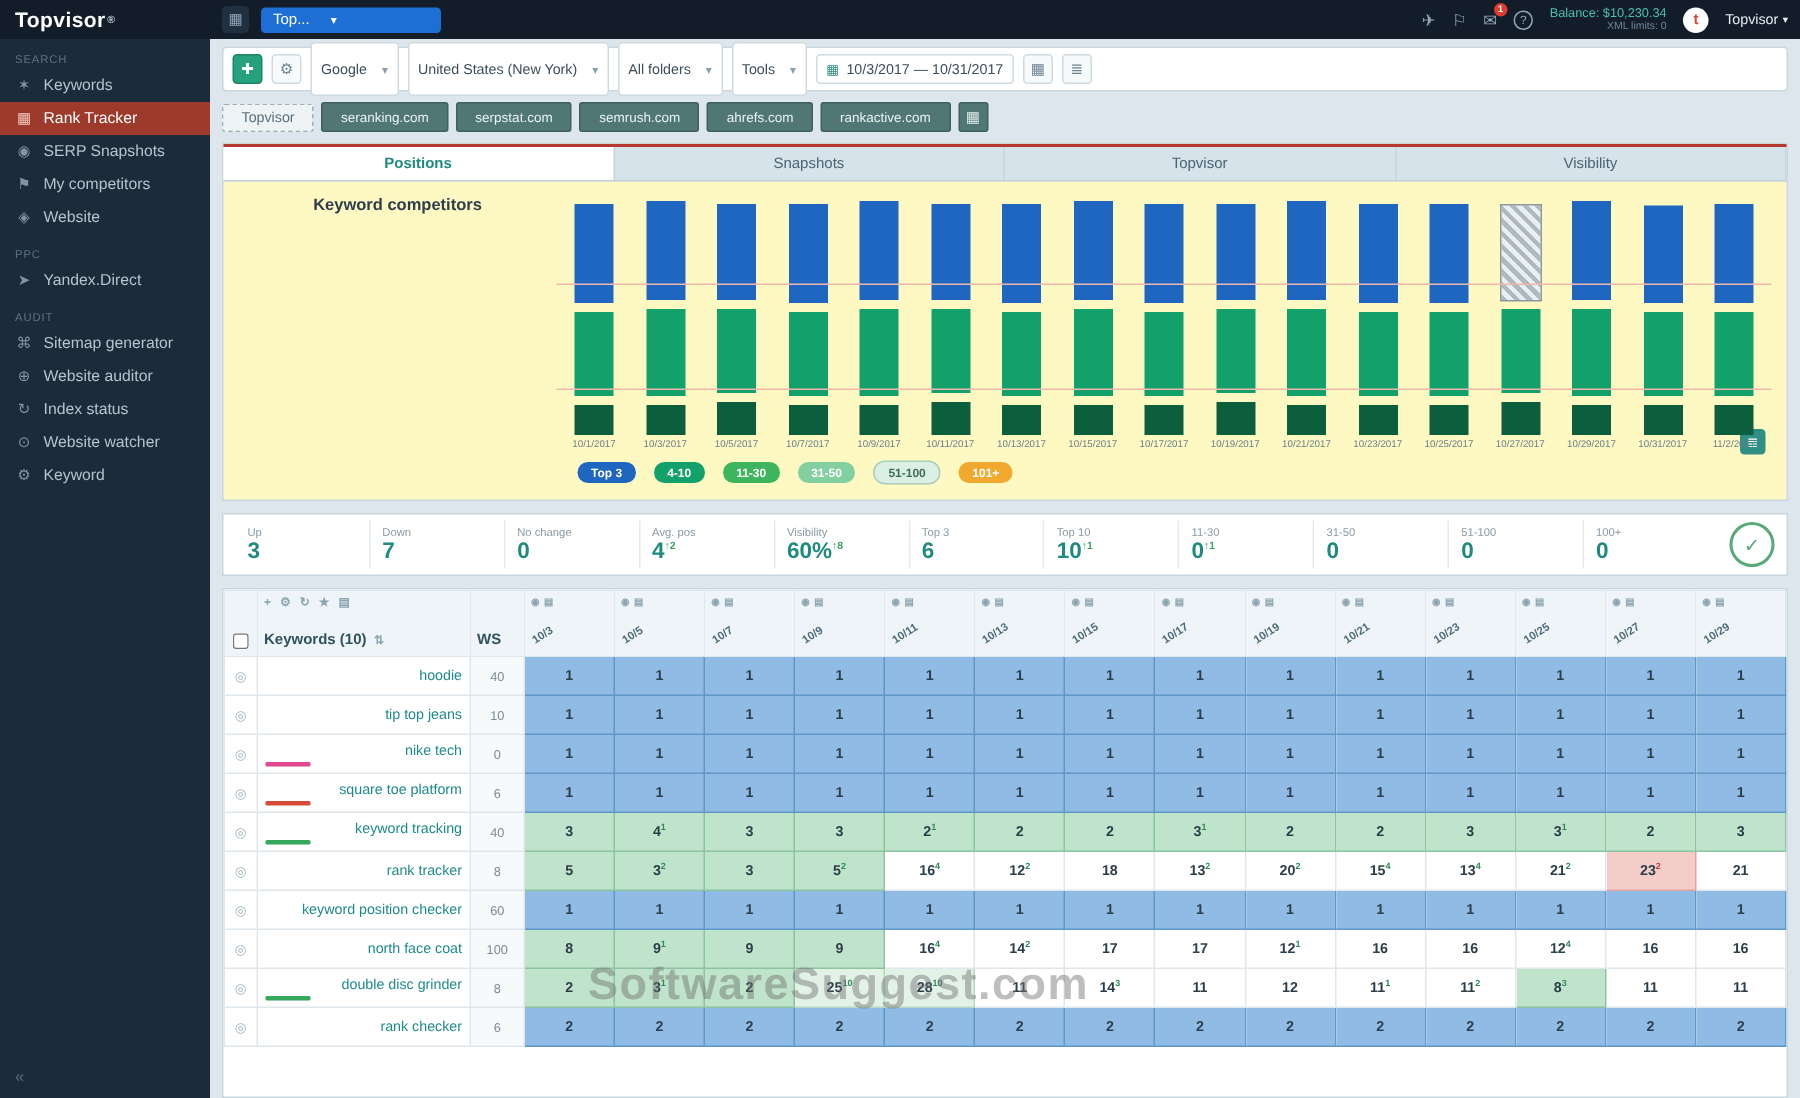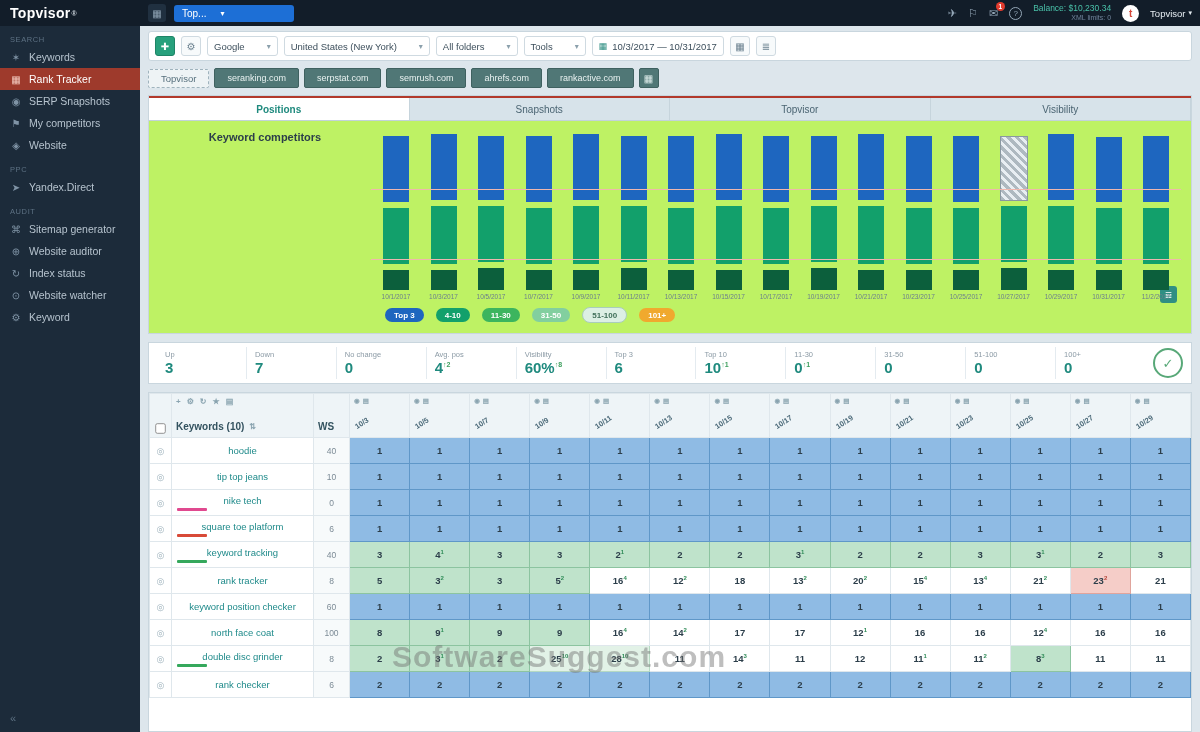--- a/index.html
+++ b/index.html
@@ -32,33 +32,33 @@
   .balance .sub{color:#70839a;font-size:7px}
   .avatar{width:17px;height:17px;border-radius:50%;background:#fff;color:#d6473a;font-size:10px;font-weight:bold;display:flex;align-items:center;justify-content:center}
   .user-label{font-size:9.5px;color:#e6edf2;display:flex;align-items:center;gap:3px}
 
   .content{flex:1;padding:5px 8px 0;display:flex;flex-direction:column;min-height:0}
 
   
   .toolbar{background:#fff;border:1px solid #c9d6de;border-radius:3px;height:30px;display:flex;align-items:center;gap:6px;padding:0 6px;font-size:9.5px;color:#3d4f5c;flex:none}
   .tb-btn{width:20px;height:20px;border:1px solid #cfdae1;border-radius:3px;display:flex;align-items:center;justify-content:center;font-size:10px;color:#6c8290;background:#f7fafb;cursor:pointer}
   .tb-btn.teal{background:#27a07c;border-color:#1e8466;color:#fff}
-  .select{border:1px solid #cfdae1;border-radius:3px;height:20px;display:flex;align-items:center;padding:0 6px;gap:22px;background:#fff;cursor:pointer;white-space:nowrap}
+  .select{border:1px solid #cfdae1;border-radius:3px;height:36px;display:flex;align-items:center;padding:0 6px;gap:10px;background:#fff;cursor:pointer;white-space:nowrap}
   .select .caret{font-size:8px;color:#8ba0ac}
   .date-box{border:1px solid #cfdae1;border-radius:3px;height:20px;display:flex;align-items:center;gap:5px;padding:0 6px;color:#3d4f5c;cursor:pointer}
   .date-box .cal{font-size:9px;color:#2f8f83}
 
   
   .comp-row{display:flex;align-items:center;gap:5px;margin-top:6px;height:22px;flex:none}
   .comp-tab{background:#eef3f5;border:1px dashed #9fb3bd;color:#57707d;font-size:9.5px;padding:3px 12px;border-radius:2px;cursor:pointer}
   .comp-btn{background:#507776;color:#e9f2f1;font-size:9px;padding:4px 12px;border-radius:2px;border:1px solid #3f6160;cursor:pointer;white-space:nowrap}
   .comp-add{width:20px;height:20px;background:#507776;border:1px solid #3f6160;border-radius:2px;color:#dcebe9;font-size:10px;display:flex;align-items:center;justify-content:center;cursor:pointer}
 
   
-  .panel{background:#bef264;border:1px solid #c9d6de;margin-top:6px;position:relative;flex:none}
+  .panel{background:#fef9c3;border:1px solid #c9d6de;margin-top:6px;position:relative;flex:none}
   .tabs{display:flex;height:25px;background:#d7e3ea;border-bottom:1px solid #c2d2da;border-top:2px solid #b2392b}
   .tab{flex:1;display:flex;align-items:center;justify-content:center;font-size:10px;color:#4a6472;cursor:pointer;border-right:1px solid #c6d4dc}
   .tab.active{background:#fff;color:#1f8a7e;font-weight:bold}
   .chart-area{display:flex;padding:6px 10px 4px;height:212px}
   .donut-block{width:212px;flex:none}
   .donut-title{font-size:11px;font-weight:bold;color:#2c3e4a;text-align:center;margin:4px 0 10px}
   .donut-wrap{position:relative;width:146px;height:146px;margin:0 auto}
   .donut{width:146px;height:146px;border-radius:50%}
   .donut-hole{position:absolute;inset:26px;background:#fff;border-radius:50%}
   .donut-center{position:absolute;inset:0;display:flex;align-items:center;justify-content:center;font-size:13px;font-weight:bold;color:#1f8a7e}
@@ -88,21 +88,21 @@
   .table-wrap{margin-top:8px;background:#fff;border:1px solid #c9d6de;flex:1;overflow:hidden;min-height:0}
   table{border-collapse:collapse;table-layout:fixed;width:100%}
   th,td{border:1px solid #dfe7ec;font-size:9.5px;height:26px;text-align:center;overflow:hidden;padding:0}
   thead th{background:#eef4f7;height:44px;position:relative;vertical-align:bottom}
   .kw-head{display:flex;align-items:center;gap:5px;font-size:10px;color:#33525f;font-weight:bold;padding:0 0 5px 4px;text-align:left}
   .kw-head .sort{font-size:8px;color:#8aa4b0}
   .th-tools{position:absolute;top:3px;left:4px;display:flex;gap:6px;font-size:8px;color:#8aa4b0}
   .th-icons{position:absolute;top:3px;left:4px;display:flex;gap:3px;font-size:6.5px;color:#8aa4b0}
   .th-date{position:absolute;bottom:6px;left:8px;transform:rotate(-33deg);transform-origin:left bottom;font-size:7.5px;color:#4d6b7a;white-space:nowrap}
   td.rowic{color:#9fb3bd;font-size:9px}
-  td.kw-cell{text-align:center;padding:2px 5px}
+  td.kw-cell{text-align:right;padding:2px 5px}
   td.kw-cell a{color:#1f8a8a;text-decoration:none;font-size:9.5px;white-space:nowrap}
   .tag{display:block;width:30px;height:3px;border-radius:1px;margin-top:2px}
   td.freq{color:#7c8b96;font-size:8.5px;background:#f7fafb}
   td.pos{font-weight:bold;color:#2c3e4a}
   td.pos sup{font-size:6px;color:#2e8b57;font-weight:bold}
   td.c-b{background:#8fbbe4;border-color:#5f97c8}
   td.c-g{background:#bfe3cb;border-color:#8cc4a0}
   td.c-lg{background:#e2f2e7;border-color:#b5d9c2}
   td.c-w{background:#fff}
   td.c-p{background:#f5cdc8;border-color:#e0a49c}

